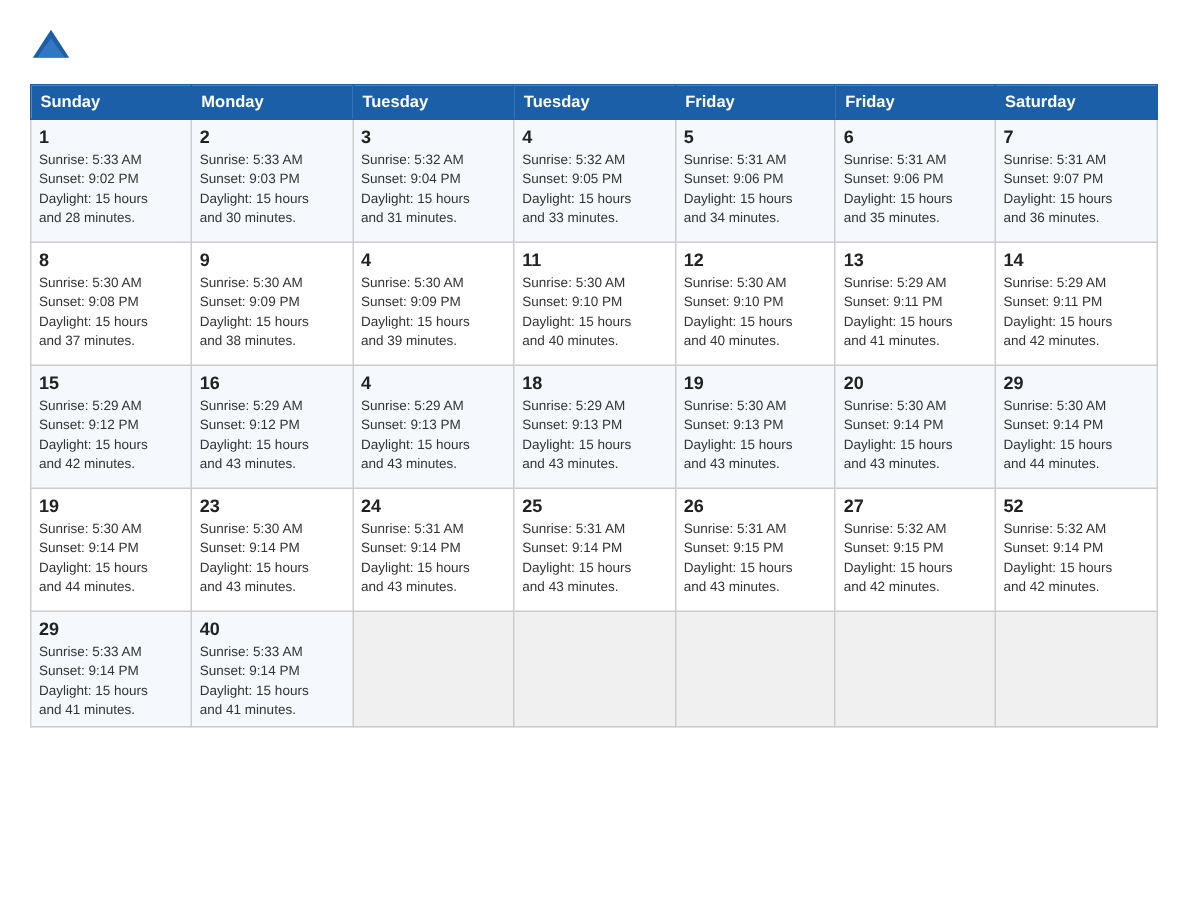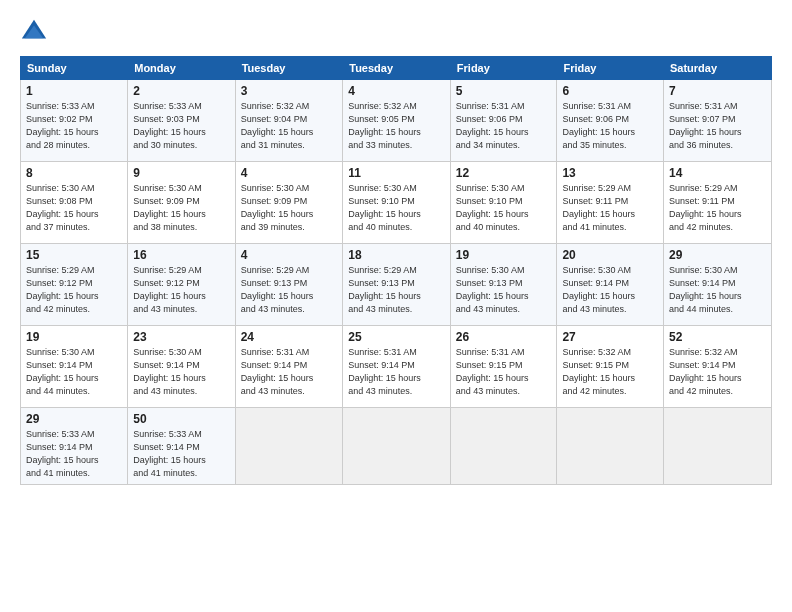--- a/index.html
+++ b/index.html
@@ -337,21 +337,21 @@
         </tr>
         <tr class="last-row">
           <td>
             <span class="day-num">29</span>
             <div class="day-info" style="white-space: pre-line;">Sunrise: 5:33 AM
 Sunset: 9:14 PM
 Daylight: 15 hours
 and 41 minutes.</div>
           </td>
           <td>
-            <span class="day-num">50</span>
+            <span class="day-num">40</span>
             <div class="day-info" style="white-space: pre-line;">Sunrise: 5:33 AM
 Sunset: 9:14 PM
 Daylight: 15 hours
 and 41 minutes.</div>
           </td>
           <td class="empty-cell"></td>
           <td class="empty-cell"></td>
           <td class="empty-cell"></td>
           <td class="empty-cell"></td>
           <td class="empty-cell"></td>

